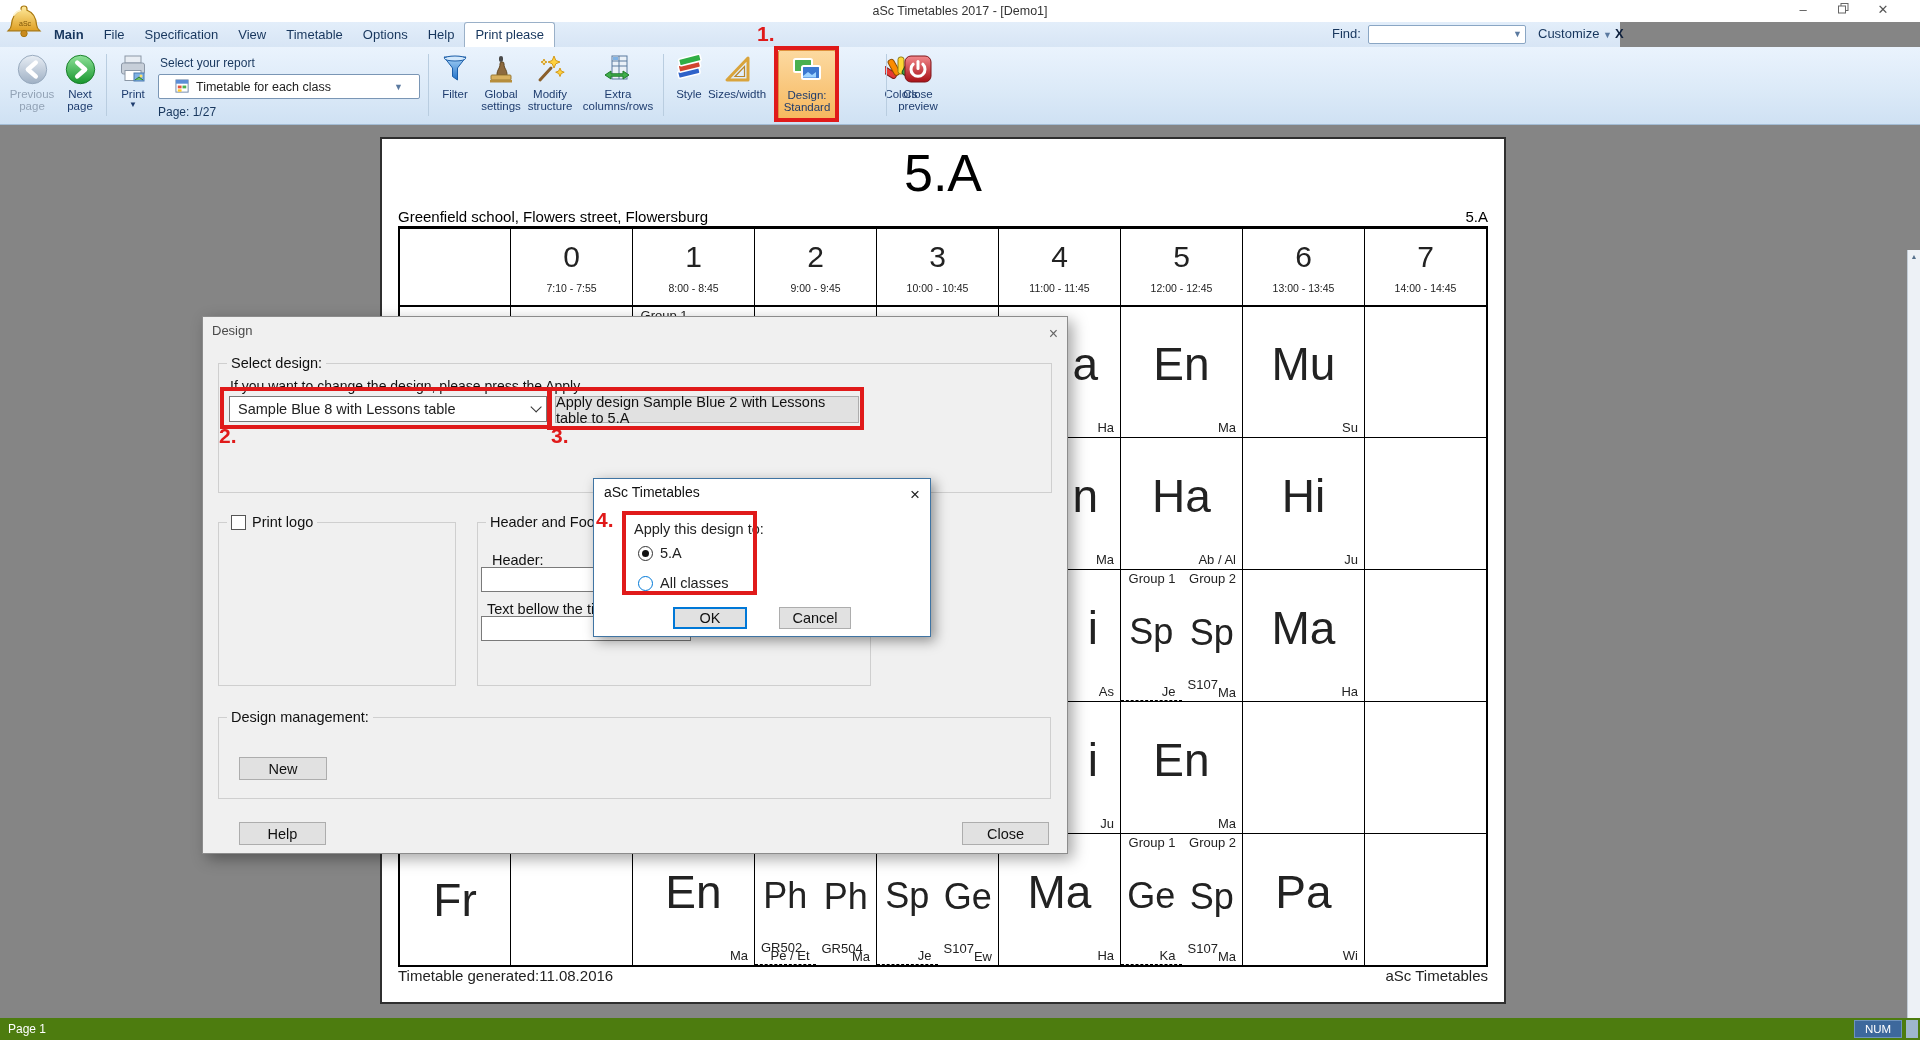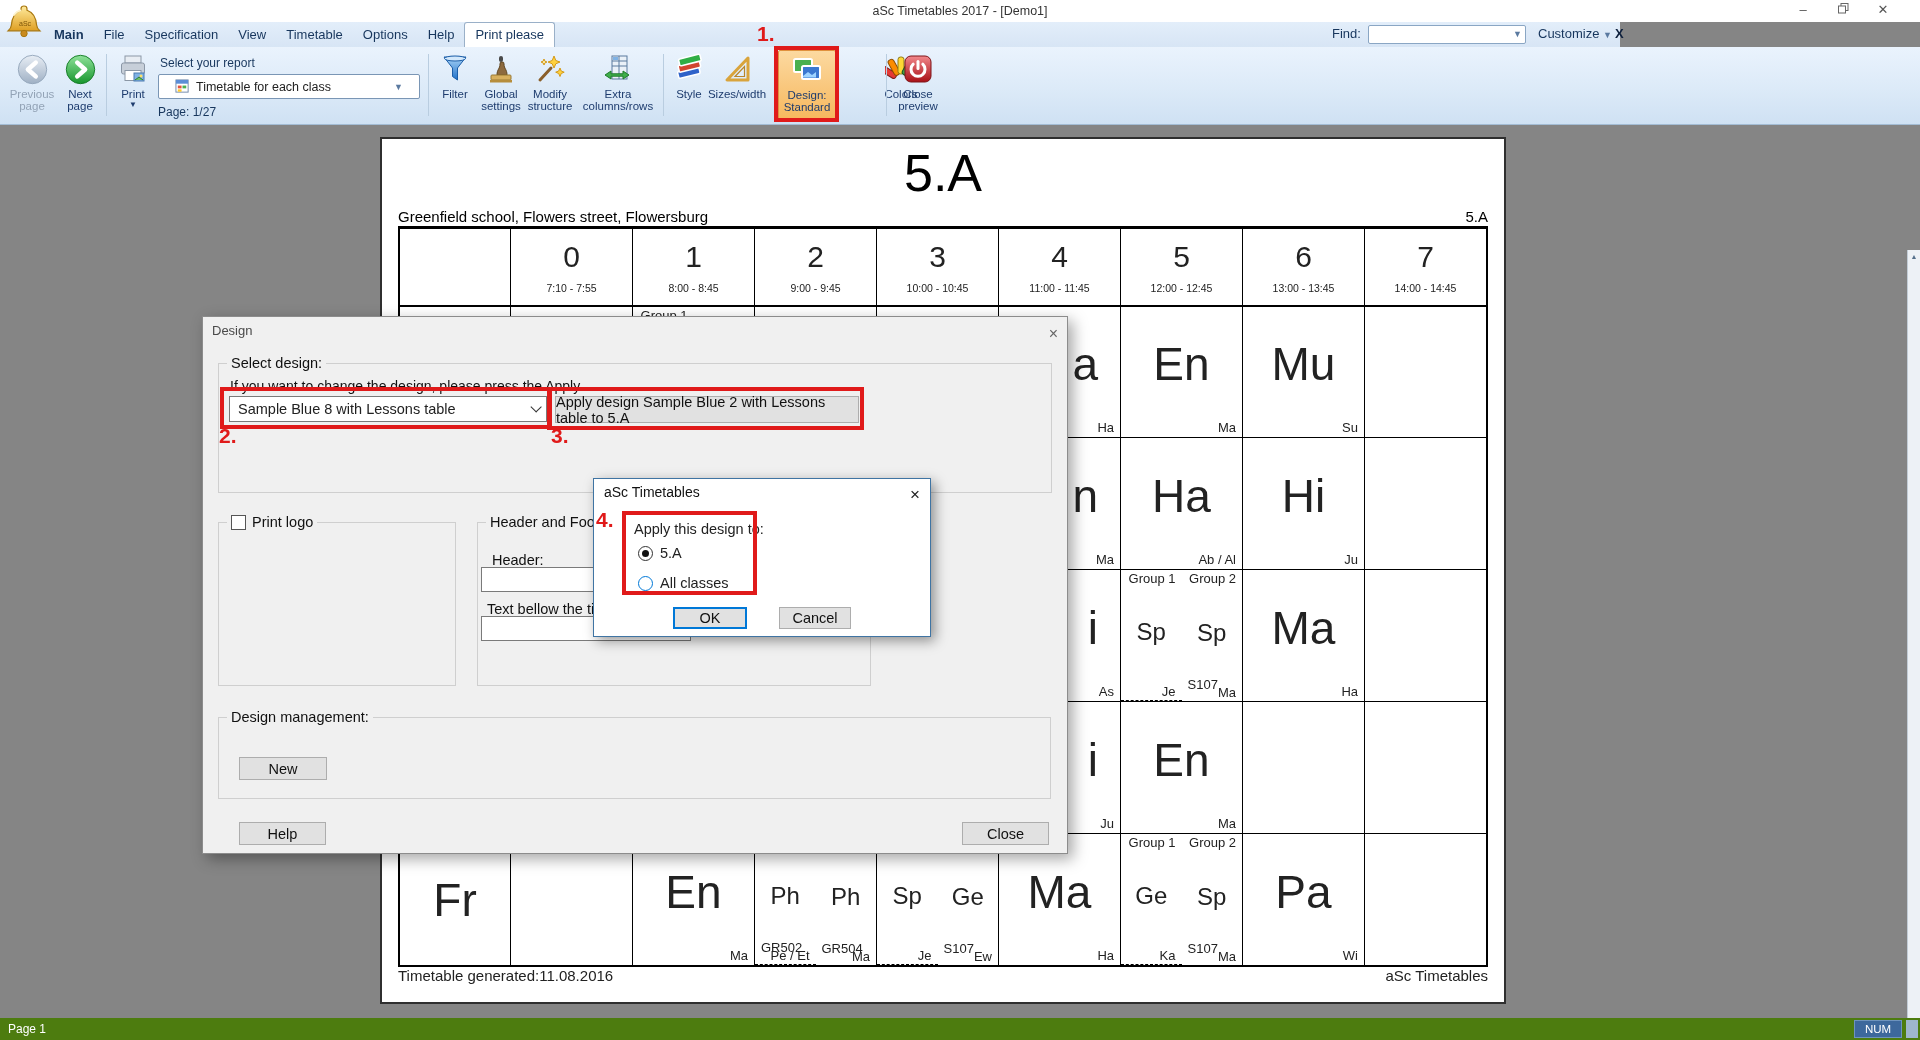--- a/index.html
+++ b/index.html
@@ -52,21 +52,21 @@
   .ptime{font-size:10.5px}
   .daycell{display:flex;align-items:center;justify-content:center;font-size:46px}
   .lesson.simple,.lesson.partial{display:flex;align-items:center;justify-content:center}
   .lesson .subj{font-size:46px;line-height:1;margin-bottom:16px}
   .lesson.partial .subj{width:100%;text-align:right;padding-right:22px}
   .tch{position:absolute;bottom:2px;right:6px;font-size:13px}
   .room{position:absolute;bottom:2px;left:6px;font-size:13px}
   .lesson.split{display:flex;flex-direction:row}
   .half{position:relative;flex:1;display:flex;align-items:center;justify-content:center}
   .half.top{border-bottom:1px dashed #000}
-  .half .hsubj{font-size:24px;line-height:1;margin-bottom:6px}
+  .half .hsubj{font-size:36px;line-height:1;margin-bottom:6px}
   .grp{position:absolute;top:1px;right:6px;font-size:13px}
   .half .tch{bottom:1px}
   .half .room{bottom:9px}
   .pv-footer{position:absolute;left:16px;right:16px;top:828px;display:flex;justify-content:space-between;font-size:15px}
 
   
   .vscroll{position:absolute;right:0;top:125px;height:893px;width:13px;background:#edf1f6;border-left:1px solid #c2ccd6}
   .varrow{position:absolute;left:0;width:12px;height:14px;font-size:7px;color:#55708c;text-align:center;line-height:14px}
   .statusbar{position:absolute;left:0;top:1018px;width:1920px;height:26px;background:#4d7c0f;color:#fff;font-size:12px}
   .sb-page{position:absolute;left:8px;top:4px}

